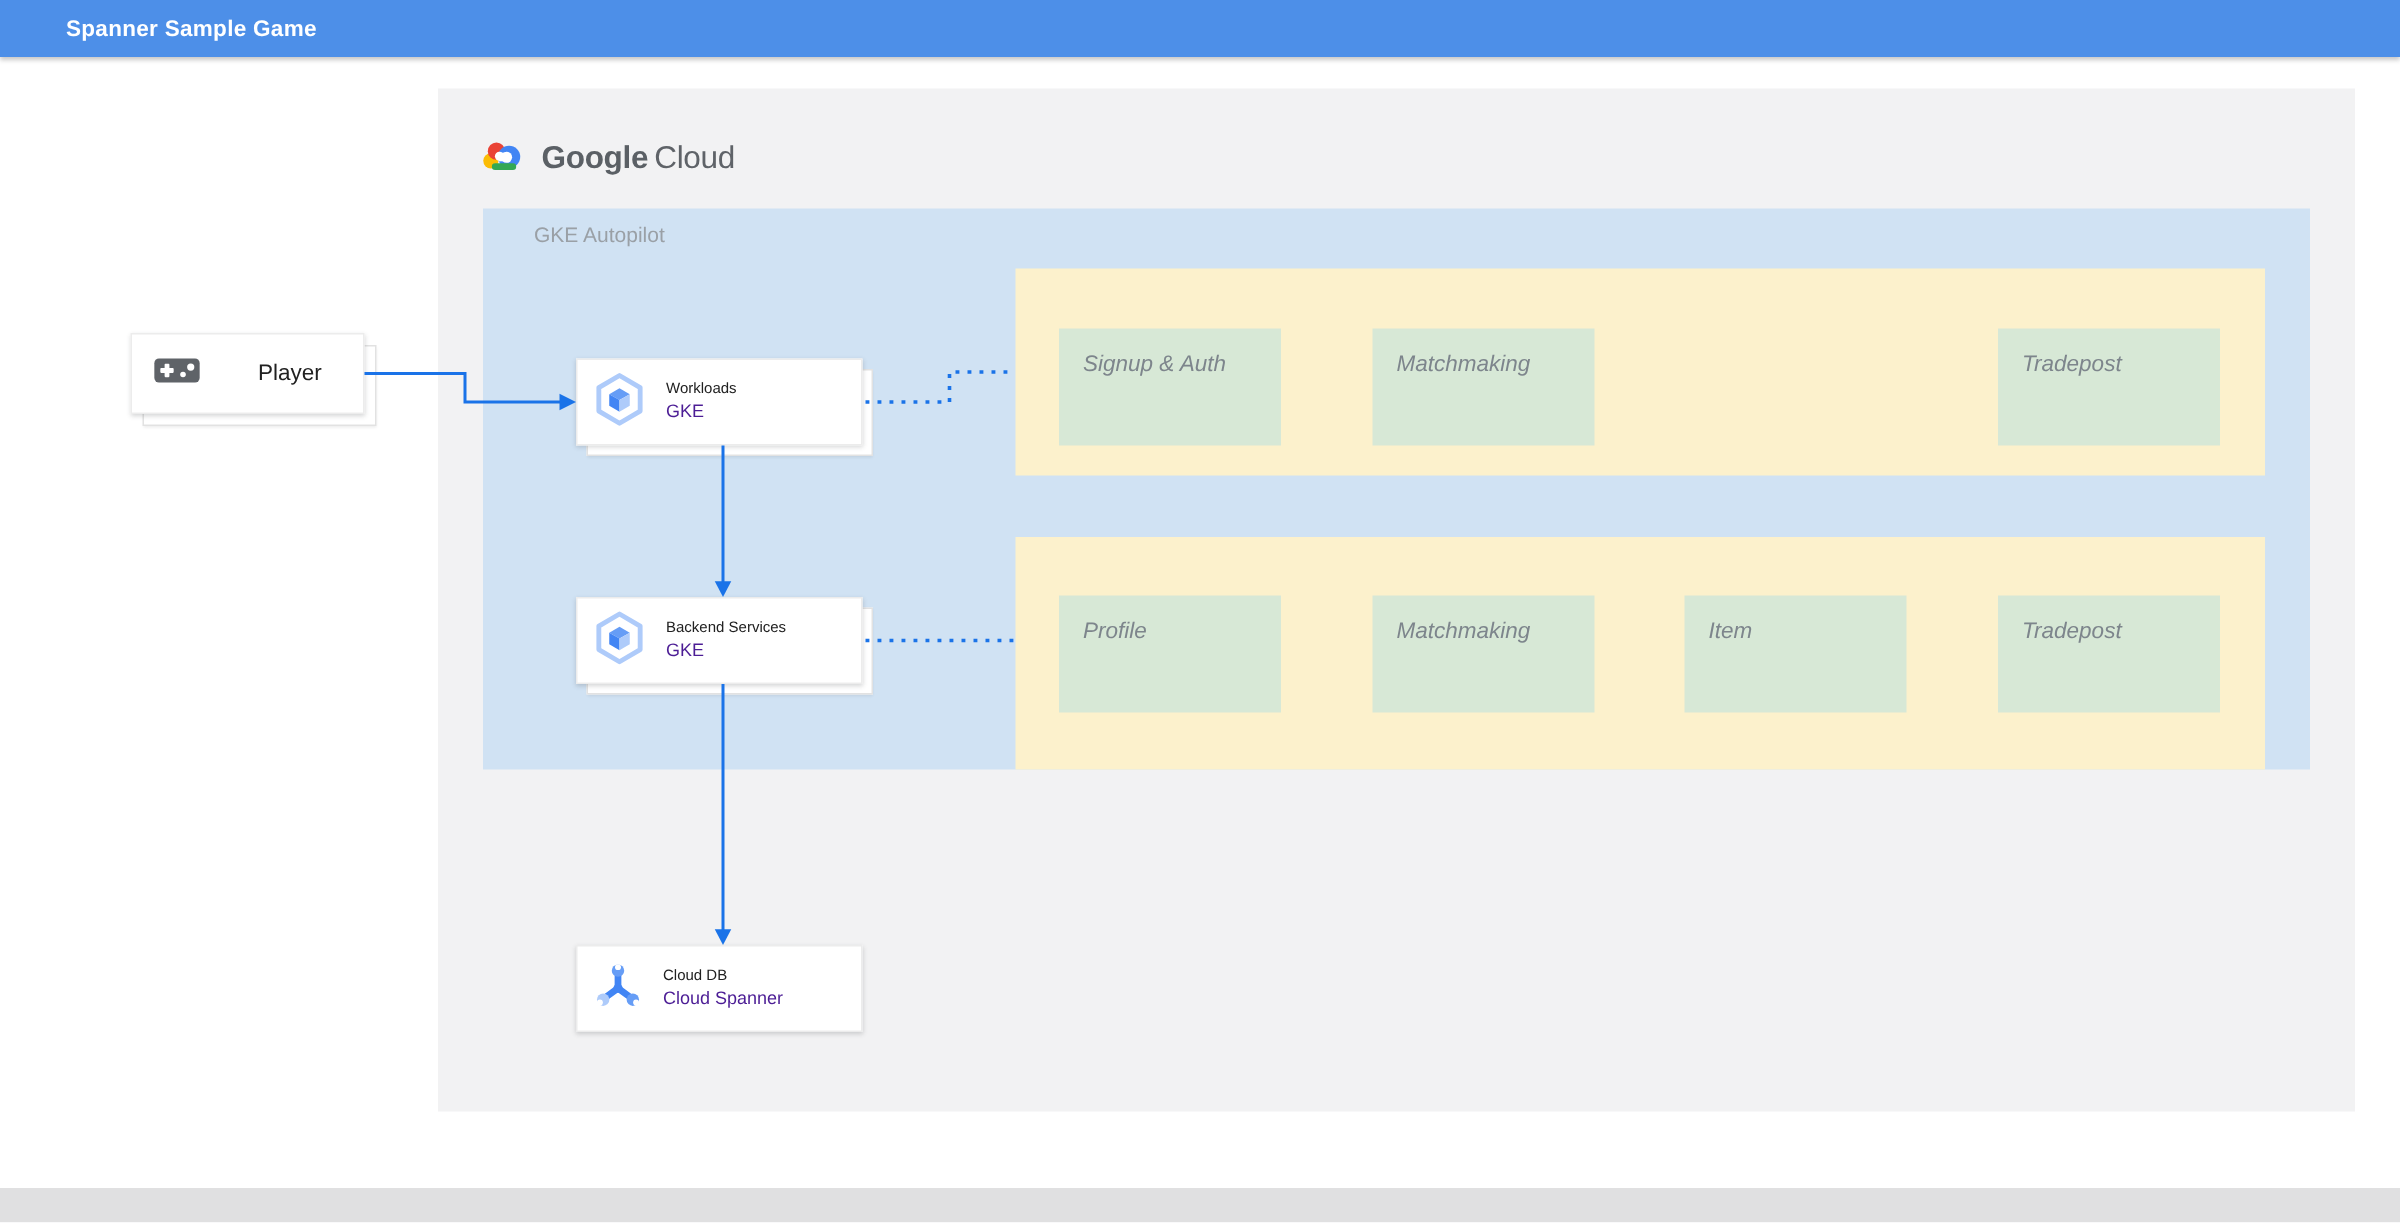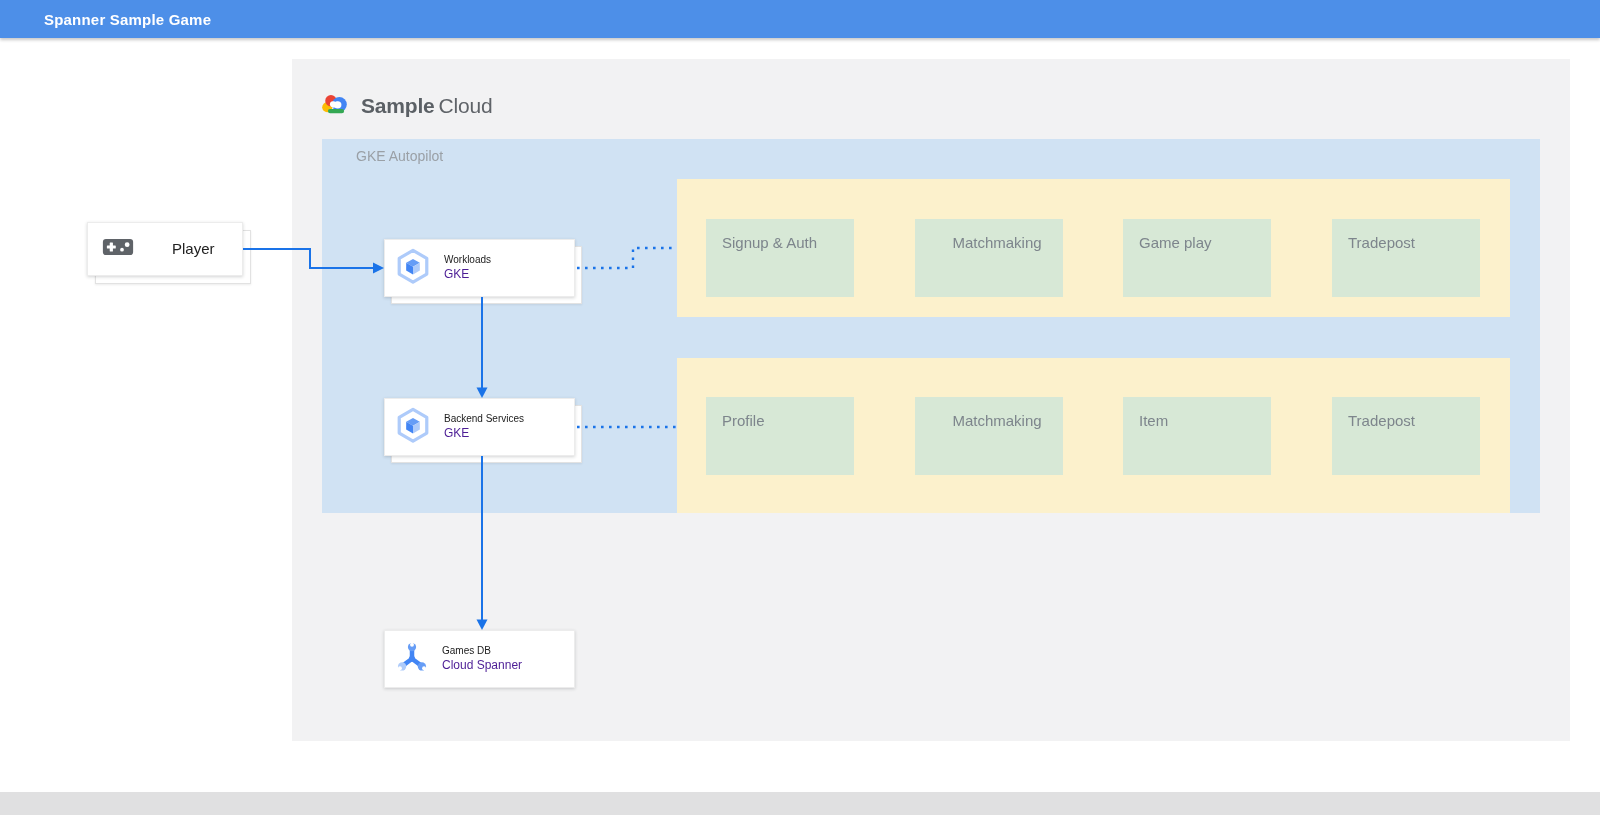--- a/index.html
+++ b/index.html
@@ -22,29 +22,29 @@
   .gc-logo { position:absolute; left:318px; top:90px; display:flex; align-items:center; gap:9px; }
   .gc-text { font-size:21px; color:#5f6368; letter-spacing:-0.2px; }
   .gc-text .g1 { font-weight:700; color:#5b6065; }
   .gc-text .g2 { font-weight:400; margin-left:4px; }
 
   
   .gke-panel { position:absolute; left:322px; top:139px; width:1218px; height:374px; background:#d0e2f3; }
   .gke-label { position:absolute; left:356px; top:148px; font-size:14px; color:#9aa0a6; }
 
   
-  .svc-group { position:absolute; left:677px; width:833px; background:#fcf1cc; }
+  .svc-group { position:absolute; left:677px; width:833px; background:#fcf1cc;font-style:italic; }
   .svc-group-1 { top:179px; height:138px; }
   .svc-group-2 { top:358px; height:155px; }
 
   .svc-box { position:absolute; width:148px; height:78px; background:#d7e8d6; }
   .svc-box span { display:block; padding:15px 0 0 16px; font-size:15px; color:#7d858c; }
   .svc-group-1 .svc-box { top:40px; }
   .svc-group-2 .svc-box { top:39px; }
-  .svc-col-0 { left:29px; } .svc-col-1 { left:238px;text-align:center; } .svc-col-2 { left:446px; } .svc-col-3 { left:655px; }
+  .svc-col-0 { left:29px; } .svc-col-1 { left:238px; } .svc-col-2 { left:446px; } .svc-col-3 { left:655px; }
 
   
   .card-echo { position:absolute; background:#ffffff; border:1px solid #e2e2e2; box-shadow:0 1px 2px rgba(0,0,0,.08); }
   .card {
     position:absolute; background:#ffffff; border:1px solid #ececec;
     box-shadow:0 1px 3px rgba(60,64,67,.22); display:flex; align-items:center; z-index:2;
   }
   .card .txt { display:flex; flex-direction:column; line-height:1.25; }
   .card .title { font-size:10px; color:#212121; }
   .card .subtitle { font-size:12px; color:#4c1d95; margin-top:1px; }
@@ -84,36 +84,33 @@
         <circle cx="27" cy="51" r="15" fill="#fbbc04"></circle>
         <circle cx="38" cy="32" r="17" fill="#ea4335"></circle>
         <circle cx="63" cy="43" r="22" fill="#4285f4"></circle>
         <rect x="29" y="56" width="48" height="13" rx="6.5" fill="#34a853"></rect>
         <circle cx="44" cy="42" r="9" fill="#ffffff"></circle>
         <circle cx="58" cy="44" r="11" fill="#ffffff"></circle>
         <rect x="43" y="35" width="17" height="17" fill="#ffffff"></rect>
       </svg>
     </span>
     <span class="gc-text">
-      <span class="g1">Sample</span><span class="g2">Cloud</span>
+      <span class="g1">Google</span><span class="g2">Cloud</span>
     </span>
   </div>
 
   <div class="gke-panel"></div>
   <div class="gke-label">GKE Autopilot</div>
 
   <div class="svc-group svc-group-1">
     <div class="svc-box svc-col-0">
         <span>Signup &amp; Auth</span>
       </div>
     <div class="svc-box svc-col-1">
         <span>Matchmaking</span>
-      </div>
-    <div class="svc-box svc-col-2">
-        <span>Game play</span>
       </div>
     <div class="svc-box svc-col-3">
         <span>Tradepost</span>
       </div>
   </div>
 
   <div class="svc-group svc-group-2">
     <div class="svc-box svc-col-0">
         <span>Profile</span>
       </div>
@@ -187,21 +184,21 @@
         <circle cx="20" cy="9" r="4.6" fill="#669df6"></circle>
         <circle cx="20" cy="6.4" r="2.2" fill="#ffffff"></circle>
         <circle cx="9" cy="30.5" r="4.6" fill="#aecbfa"></circle>
         <circle cx="6.6" cy="32.6" r="2.2" fill="#ffffff"></circle>
         <circle cx="31" cy="30.5" r="4.6" fill="#669df6"></circle>
         <circle cx="33.4" cy="32.6" r="2.2" fill="#ffffff"></circle>
         <circle cx="20" cy="22" r="3.4" fill="#4285f4"></circle>
       </svg>
     </span>
     <span class="txt">
-      <span class="title">Games DB</span>
+      <span class="title">Cloud DB</span>
       <span class="subtitle">Cloud Spanner</span>
     </span>
   </div>
 
   <svg class="wires">
 
     <path d="M243,249 L310,249 L310,268 L374,268" fill="none" stroke="#1a73e8" stroke-width="2"></path>
     <polygon points="384,268 373,262.5 373,273.5" fill="#1a73e8"></polygon>
 
     <line x1="482" y1="297" x2="482" y2="388" stroke="#1a73e8" stroke-width="2"></line>

